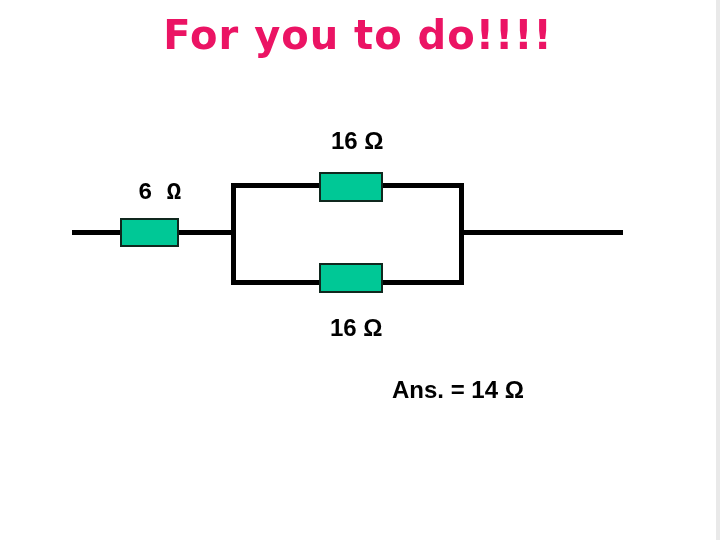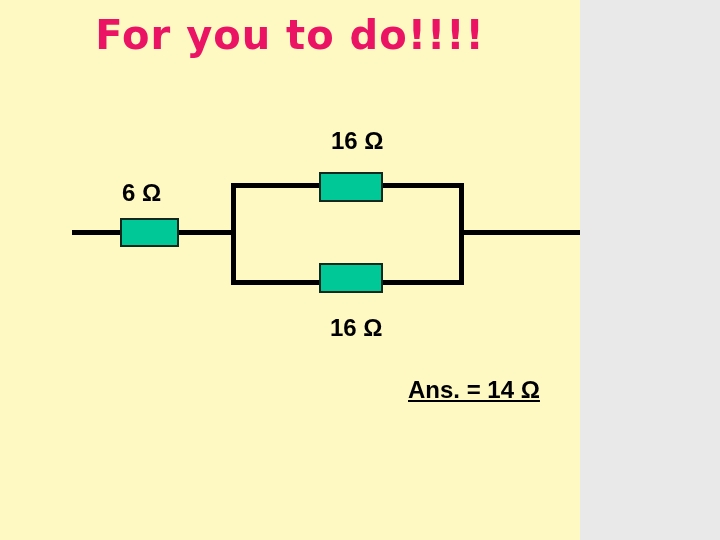--- a/index.html
+++ b/index.html
@@ -2,23 +2,23 @@
 <html><head>
 <meta charset="utf-8">
 <style>
   html, body {
     margin: 0;
     padding: 0;
     background: #E9E9E9;
   }
   .slide {
     position: relative;
-    width: 580px;
+    width: 716px;
     height: 540px;
-    background: #fef9c3;
+    background: #ffffff;
     overflow: hidden;
     font-family: "Liberation Sans", sans-serif;
   }
   .title {
     position: absolute;
     left: 0;
     right: 0;
     top: 12px;
     margin: 0;
     text-align: center;
@@ -31,24 +31,24 @@
   .lbl {
     position: absolute;
     font-family: "Liberation Sans", sans-serif;
     font-weight: bold;
     font-size: 24px;
     line-height: 1.15;
     color: #000000;
     white-space: nowrap;
   }
   .lbl-no3      { left: 67px;  top: 115px; }
-  .lbl-6        { left: 122px; top: 179px; }
+  .lbl-6        { left: 138px; top: 179px; font-family: Liberation Mono, monospace; }
   .lbl-16-top   { left: 331px; top: 127px; }
   .lbl-16-bot   { left: 330px; top: 314px; }
-  .lbl-ans      { left: 408px; top: 376px; text-decoration: underline; }
+  .lbl-ans      { left: 392px; top: 376px; }
 
   .wire {
     position: absolute;
     background: #000000;
     z-index: 1;
   }
   .w-in     { left: 72px;  top: 230px; width: 162px; height: 5px; }
   .w-out    { left: 460px; top: 230px; width: 163px; height: 5px; }
   .w-vleft  { left: 231px; top: 183px; width: 5px;   height: 102px; }
   .w-vright { left: 459px; top: 183px; width: 5px;   height: 102px; }

